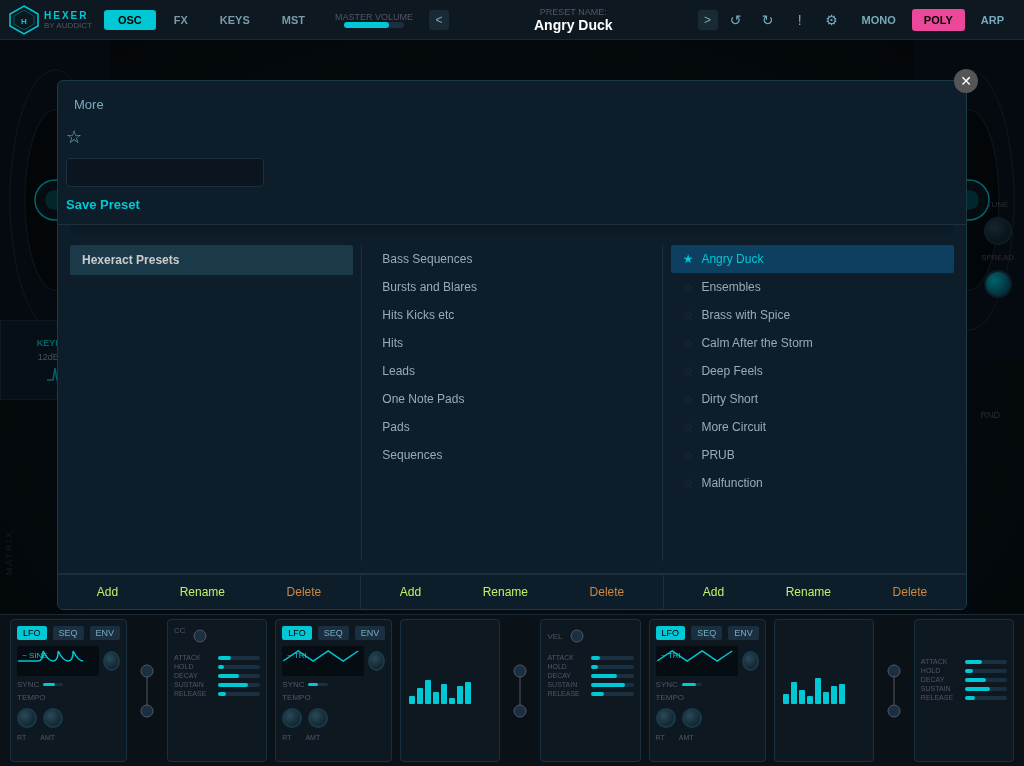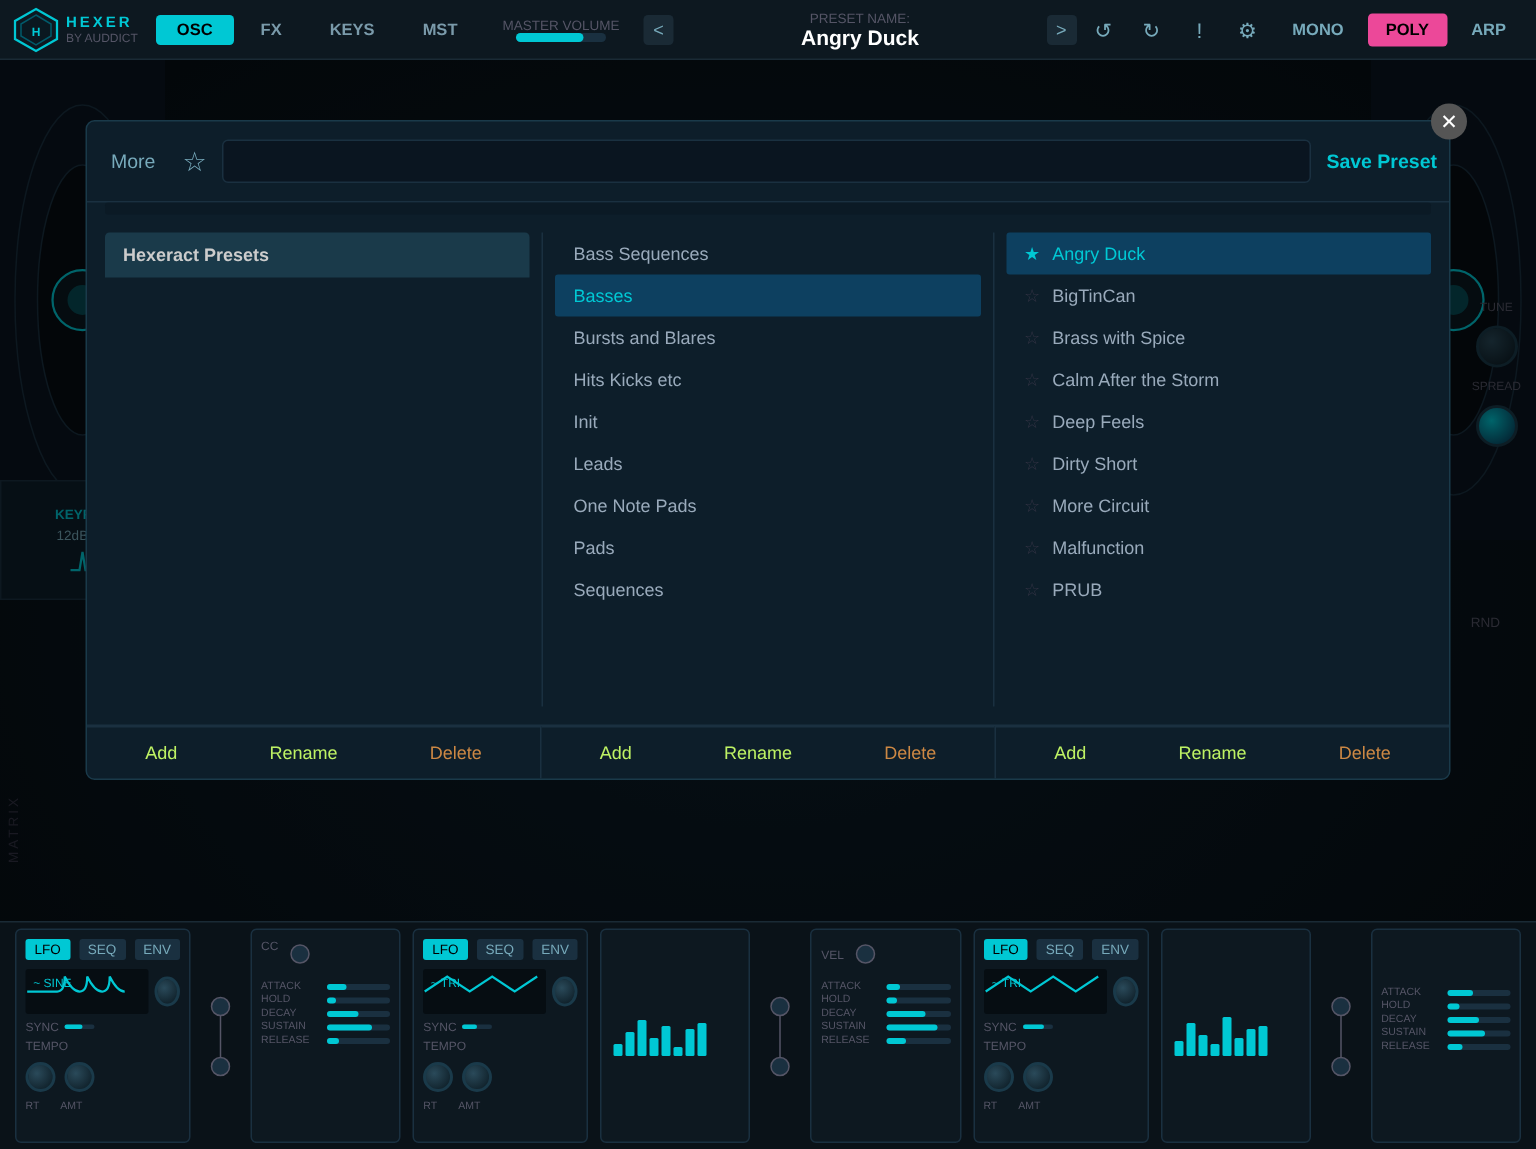--- a/index.html
+++ b/index.html
@@ -186,24 +186,25 @@
       background: #0d1e2a;
       border: 1px solid #1a3a4a;
       border-radius: 6px;
       width: 910px;
       padding: 0;
       position: relative;
     }
 
     .modal-header {
       display: flex;
-      align-items: center;
+      align-items: flex-start;
       padding: 12px 8px;
       gap: 10px;
       border-bottom: 1px solid #1a3040;
+      flex-direction: column;
     }
 
     .more-btn {
       background: transparent;
       border: none;
       color: #7ab;
       font-size: 13px;
       cursor: pointer;
       padding: 4px 8px;
     }
@@ -570,42 +571,41 @@
         <div class="preset-column">
           <div class="column-header">Hexeract Presets</div>
 
         </div>
 
         <div class="column-divider"></div>
 
         <div class="preset-column">
           <div id="middle-items">
               <div class="preset-list-item">Bass Sequences</div>
-              <div class="preset-list-item active">Basses</div>
               <div class="preset-list-item">Bursts and Blares</div>
               <div class="preset-list-item">Hits Kicks etc</div>
-              <div class="preset-list-item">Init</div>
+              <div class="preset-list-item">Hits</div>
               <div class="preset-list-item">Leads</div>
               <div class="preset-list-item">One Note Pads</div>
               <div class="preset-list-item">Pads</div>
               <div class="preset-list-item">Sequences</div>
             </div>
         </div>
 
         <div class="column-divider"></div>
 
         <div class="preset-column">
           <div id="right-items">
               <div class="preset-list-item active">
                 <span class="star-item active">★</span>
                 <span>Angry Duck</span>
               </div>
               <div class="preset-list-item">
                 <span class="star-item">☆</span>
-                <span>BigTinCan</span>
+                <span>Ensembles</span>
               </div>
               <div class="preset-list-item">
                 <span class="star-item">☆</span>
                 <span>Brass with Spice</span>
               </div>
               <div class="preset-list-item">
                 <span class="star-item">☆</span>
                 <span>Calm After the Storm</span>
               </div>
               <div class="preset-list-item">
@@ -615,25 +615,25 @@
               <div class="preset-list-item">
                 <span class="star-item">☆</span>
                 <span>Dirty Short</span>
               </div>
               <div class="preset-list-item">
                 <span class="star-item">☆</span>
                 <span>More Circuit</span>
               </div>
               <div class="preset-list-item">
                 <span class="star-item">☆</span>
-                <span>Malfunction</span>
+                <span>PRUB</span>
               </div>
               <div class="preset-list-item">
                 <span class="star-item">☆</span>
-                <span>PRUB</span>
+                <span>Malfunction</span>
               </div>
             </div>
         </div>
 
       </div>
 
       <div style="display:flex;border-top:1px solid #1a3040;">
         <div class="column-footer" style="flex:1;">
           <button class="footer-action-btn">Add</button>
           <button class="footer-action-btn">Rename</button>

